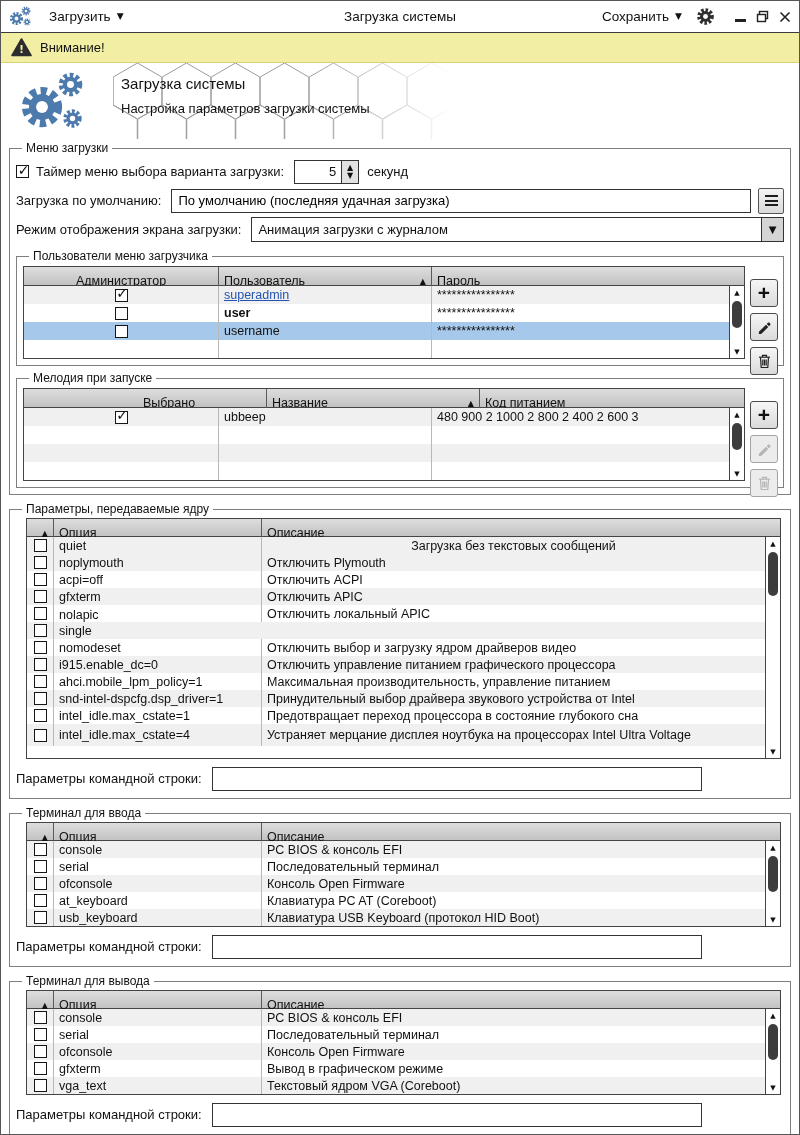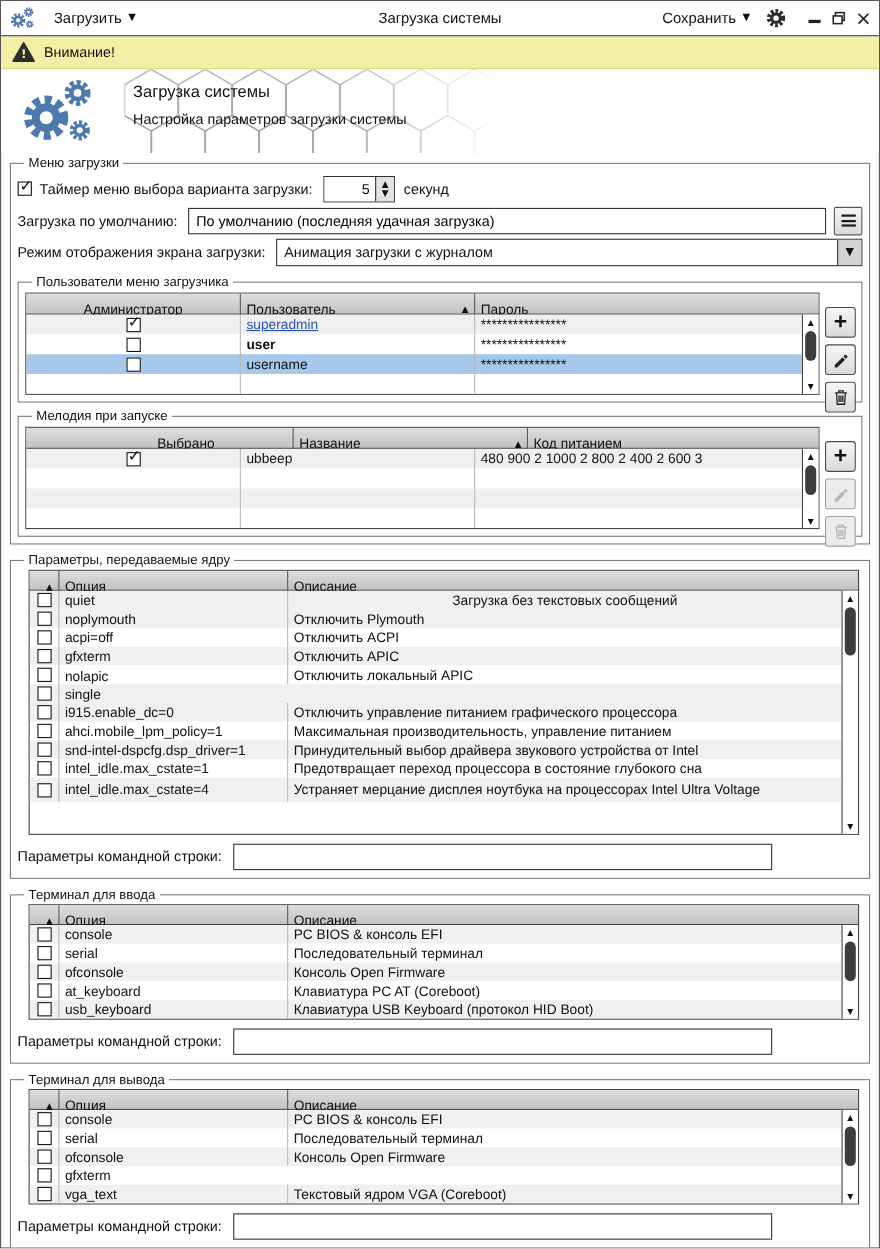--- a/index.html
+++ b/index.html
@@ -467,20 +467,31 @@
               </div>
             </div>
             <div class="trow odd" style="height: 17px;">
               <div class="td center" style="flex: 0 0 27px;">
                 <span class="cb"></span>
               </div>
               <div class="td" style="flex: 0 0 208px;">
                 <span>single</span>
               </div>
             </div>
+            <div class="trow even" style="height: 17px;">
+              <div class="td center" style="flex: 0 0 27px;">
+                <span class="cb"></span>
+              </div>
+              <div class="td" style="flex: 0 0 208px;">
+                <span>nomodeset</span>
+              </div>
+              <div class="td" style="flex: 1 1 0%;">
+                <span>Отключить выбор и загрузку ядром драйверов видео</span>
+              </div>
+            </div>
             <div class="trow odd" style="height: 17px;">
               <div class="td center" style="flex: 0 0 27px;">
                 <span class="cb"></span>
               </div>
               <div class="td" style="flex: 0 0 208px;">
                 <span>i915.enable_dc=0</span>
               </div>
               <div class="td" style="flex: 1 1 0%;">
                 <span>Отключить управление питанием графического процессора</span>
               </div>
@@ -681,20 +692,23 @@
                 <span>Консоль Open Firmware</span>
               </div>
             </div>
             <div class="trow even" style="height: 17px;">
               <div class="td center" style="flex: 0 0 27px;">
                 <span class="cb"></span>
               </div>
               <div class="td" style="flex: 0 0 208px;">
                 <span>gfxterm</span>
               </div>
+              <div class="td" style="flex: 1 1 0%;">
+                <span>Вывод в графическом режиме</span>
+              </div>
             </div>
             <div class="trow odd" style="height: 17px;">
               <div class="td center" style="flex: 0 0 27px;">
                 <span class="cb"></span>
               </div>
               <div class="td" style="flex: 0 0 208px;">
                 <span>vga_text</span>
               </div>
               <div class="td" style="flex: 1 1 0%;">
                 <span>Текстовый ядром VGA (Coreboot)</span>

